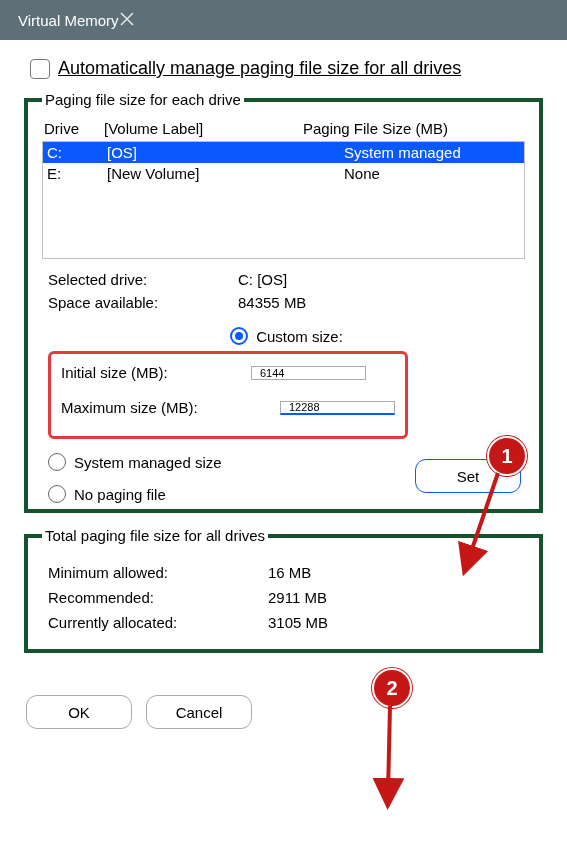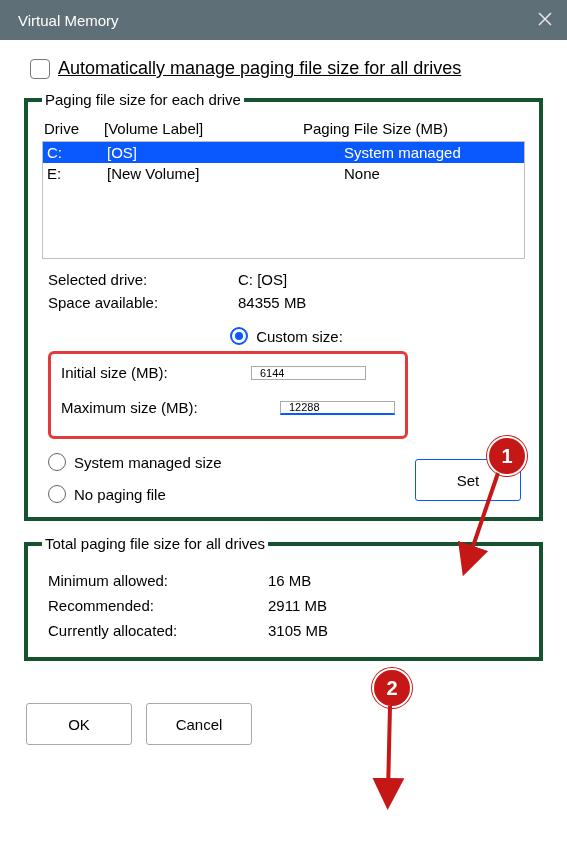--- a/index.html
+++ b/index.html
@@ -1,19 +1,19 @@
 <!DOCTYPE html>
 <html><head>
 <meta charset="utf-8">
 <style>
   * { box-sizing: border-box; margin: 0; padding: 0; font-family: "Segoe UI", Tahoma, sans-serif; }
   body { background: #fff; width: 567px; height: 866px; position: relative; overflow: hidden; color: #000; font-size: 15px; }
 
   
-  .titlebar { background: #5e6f77; height: 40px; display: flex; align-items: center; justify-content: space-between; padding: 0 14px 0 18px; }
+  .titlebar { background: #5e6f77; height: 40px; display: flex; align-items: center; justify-content: flex-start; padding: 0 14px 0 18px; }
   .titlebar .title { color: #fff; font-size: 15px; }
   .titlebar .close { color: #e8e8e8; cursor: pointer; }
   .titlebar .close svg { width: 16px; height: 16px; }
 
   .content { padding: 18px 24px 16px; }
 
   
   .auto-row { display: flex; align-items: center; gap: 8px; margin-bottom: 12px; padding-left: 6px;}
   .chk { width: 20px; height: 20px; border: 1px solid #777; border-radius: 4px; background: #fff; }
   .auto-row label { font-size: 18px; text-decoration: underline; }
@@ -44,21 +44,21 @@
   .radio.checked::after { content:""; width: 8px; height: 8px; background:#0a59ff; border-radius:50%; }
 
   .hl-box { border: 3px solid #e23b3b; border-radius: 6px; padding: 10px 10px 20px; margin-top: 6px; width: 360px;}
   .size-row { display: flex; align-items: center; margin-top: 8px; }
   .size-row:first-child { margin-top: 0; }
   .size-row .slabel { width: 190px; font-size: 15px;}
   .size-row input { width: 115px; height: 14px; border: 1px solid #aaa; padding: 2px 8px; font-size: 11px; font-family: Liberation Sans, sans-serif; }
   .size-row input.focus { border-bottom: 2px solid #0a59ff; }
 
   .set-row { display: flex; justify-content: flex-end; margin-top: -44px; margin-bottom: 0; padding-right: 4px;}
-  .btn { min-width: 106px; height: 42px; background: #fff; border: 1px solid #aaa; cursor: pointer; font-size: 15px; font-family: inherit; display: inline-flex; align-items: center; justify-content: center; border-radius: 3px;}
+  .btn { min-width: 106px; height: 34px; background: #fff; border: 1px solid #aaa; cursor: pointer; font-size: 15px; font-family: inherit; display: inline-flex; align-items: center; justify-content: center; border-radius: 11px;}
   .btn.primary-outline { border: 1px solid #0a59ff; color:#000; }
 
   .total-list { padding: 4px 6px 2px; }
   .total-row { display: flex; margin-top: 8px; }
   .total-row .tlabel { width: 220px; }
 
   .footer { display: flex; justify-content: flex-start; gap: 14px; padding: 12px 26px 20px; }
 
   
   .badge { position: absolute; width: 40px; height: 40px; background:#c61717; color:#fff; border-radius:50%; display:flex; align-items:center; justify-content:center; font-size:20px; font-weight:600; border:2px solid #fff; box-shadow: 0 0 0 1px #c61717;}

